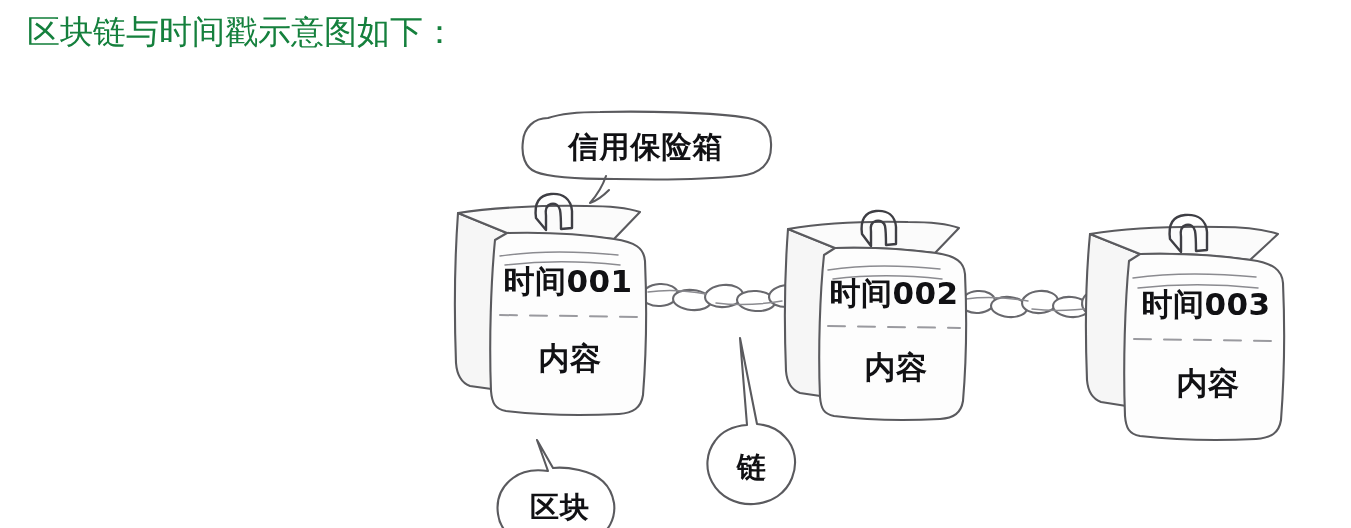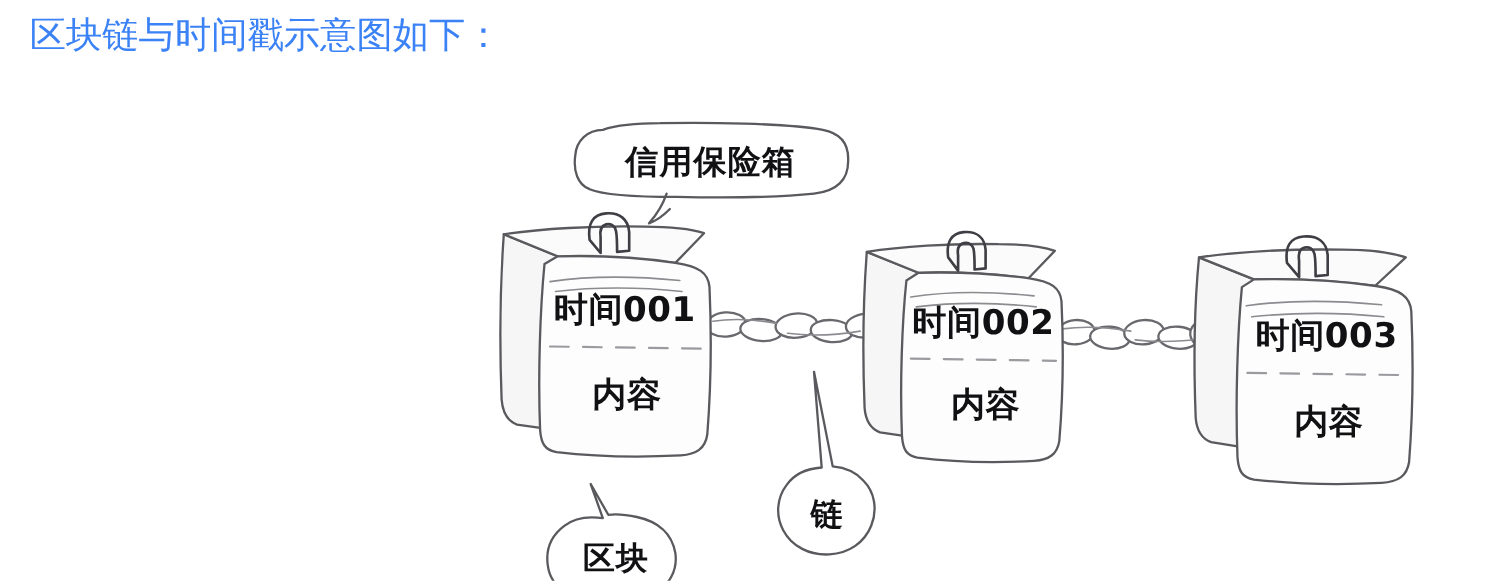--- a/index.html
+++ b/index.html
@@ -13,21 +13,21 @@
     position: relative;
     overflow: hidden;
     font-family: "DejaVu Sans", "Liberation Sans", sans-serif;
   }
   #page-title {
     position: absolute;
     left: 27px;
     top: 10px;
     font-size: 33px;
     line-height: 44px;
-    color: #3b82f6;
+    color: #15803d;
     white-space: nowrap;
     font-family: "DejaVu Sans", "Liberation Sans", sans-serif;
   }
   #diagram-wrap {
     position: absolute;
     left: 0px;
     top: 95px;
     width: 1220px;
     height: 433px;
     text-decoration: underline;

